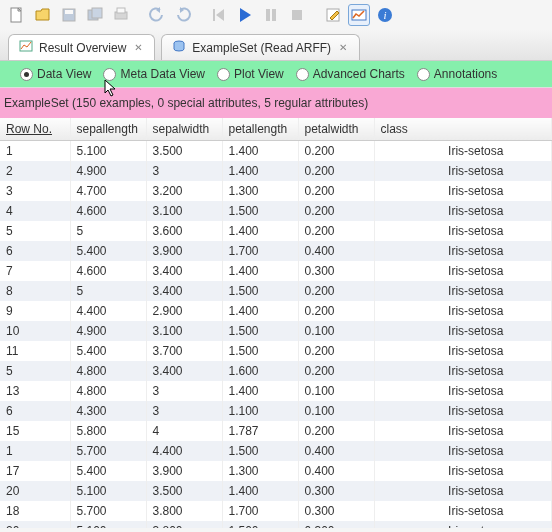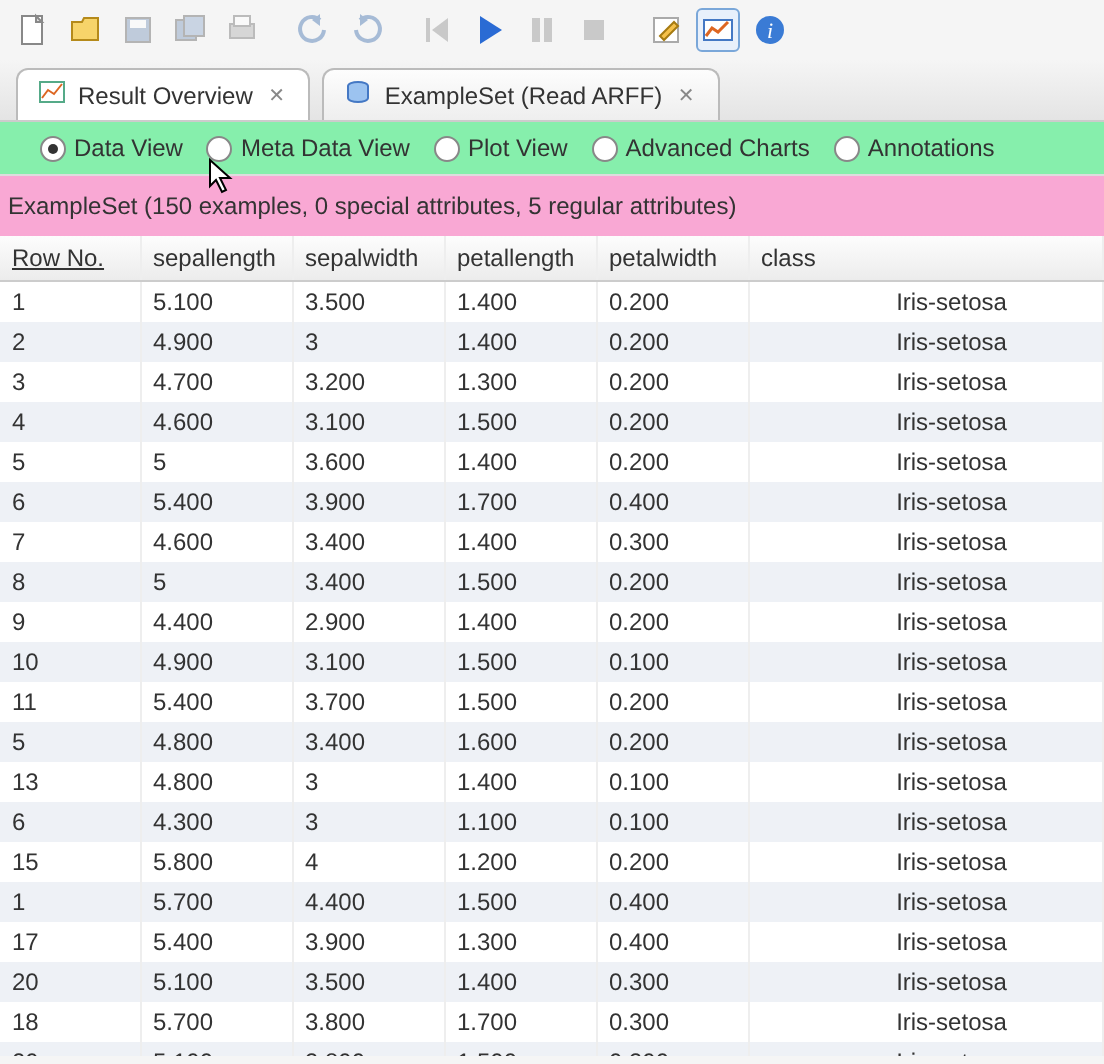--- a/index.html
+++ b/index.html
@@ -294,21 +294,21 @@
           <td>4.300</td>
           <td>3</td>
           <td>1.100</td>
           <td>0.100</td>
           <td class="class-cell">Iris-setosa</td>
         </tr>
         <tr>
           <td>15</td>
           <td>5.800</td>
           <td>4</td>
-          <td>1.200</td>
+          <td>1.787</td>
           <td>0.200</td>
           <td class="class-cell">Iris-setosa</td>
         </tr>
         <tr>
           <td>1</td>
           <td>5.700</td>
           <td>4.400</td>
           <td>1.500</td>
           <td>0.400</td>
           <td class="class-cell">Iris-setosa</td>

